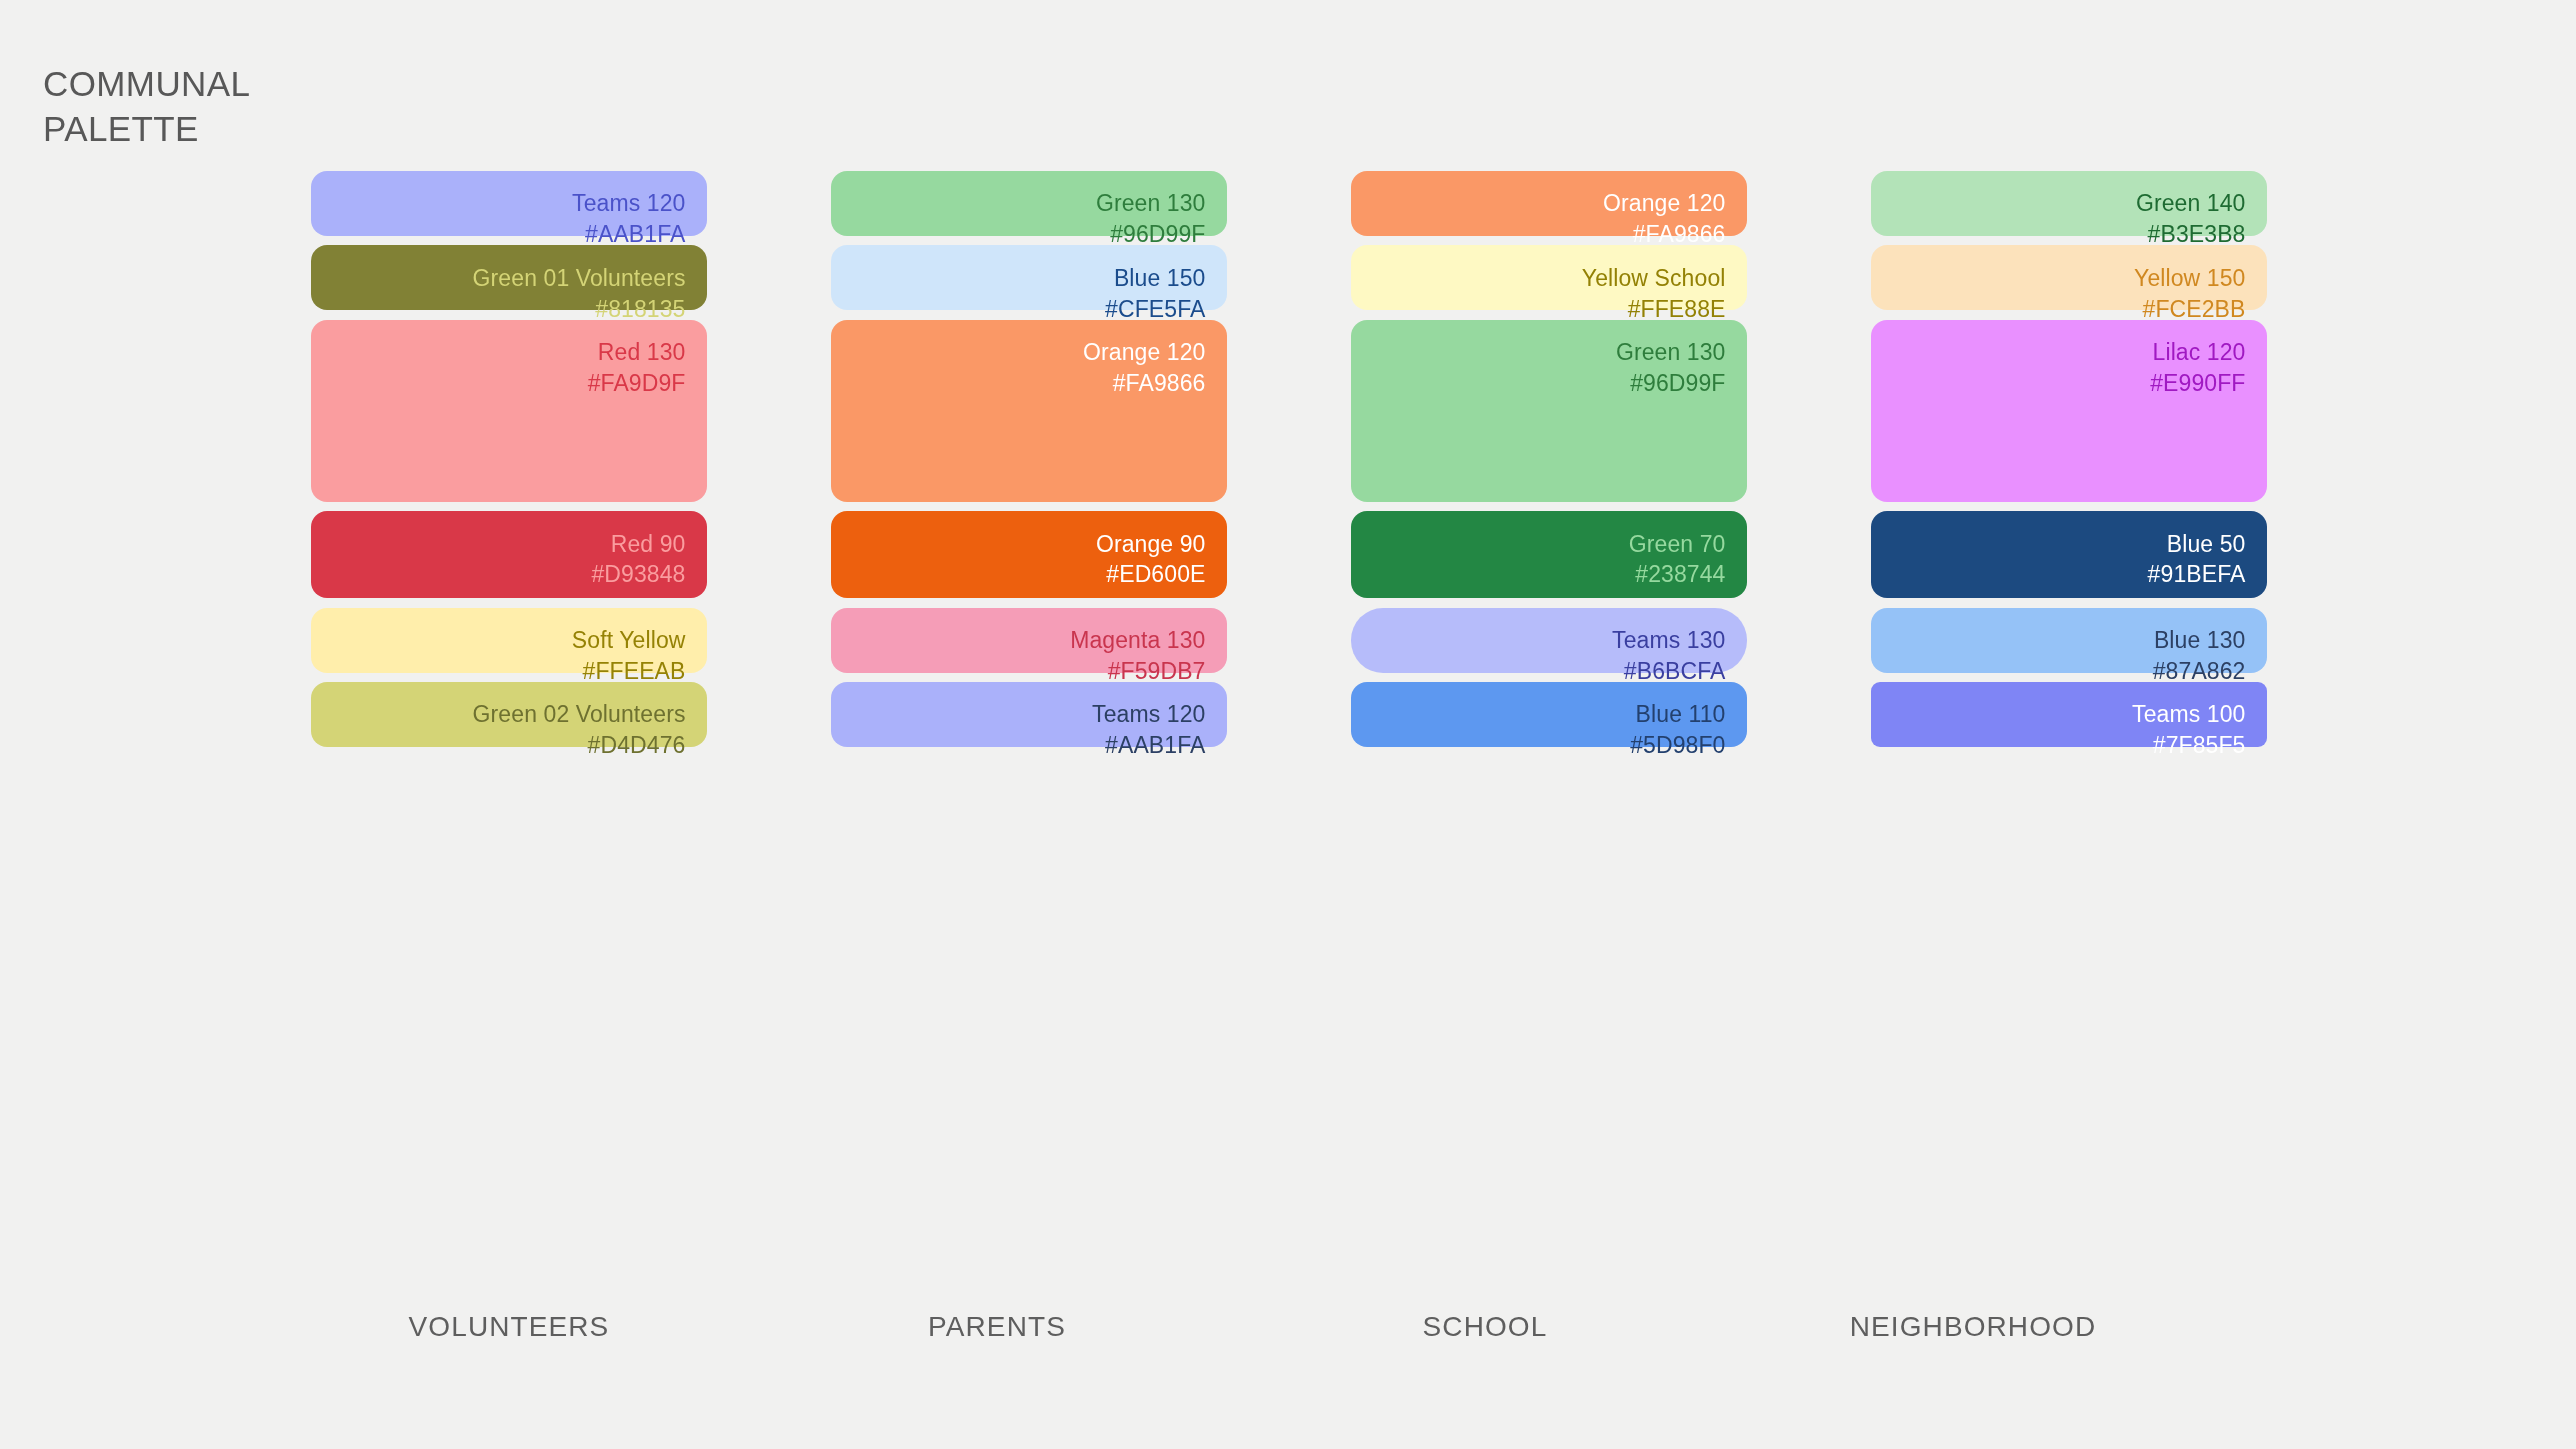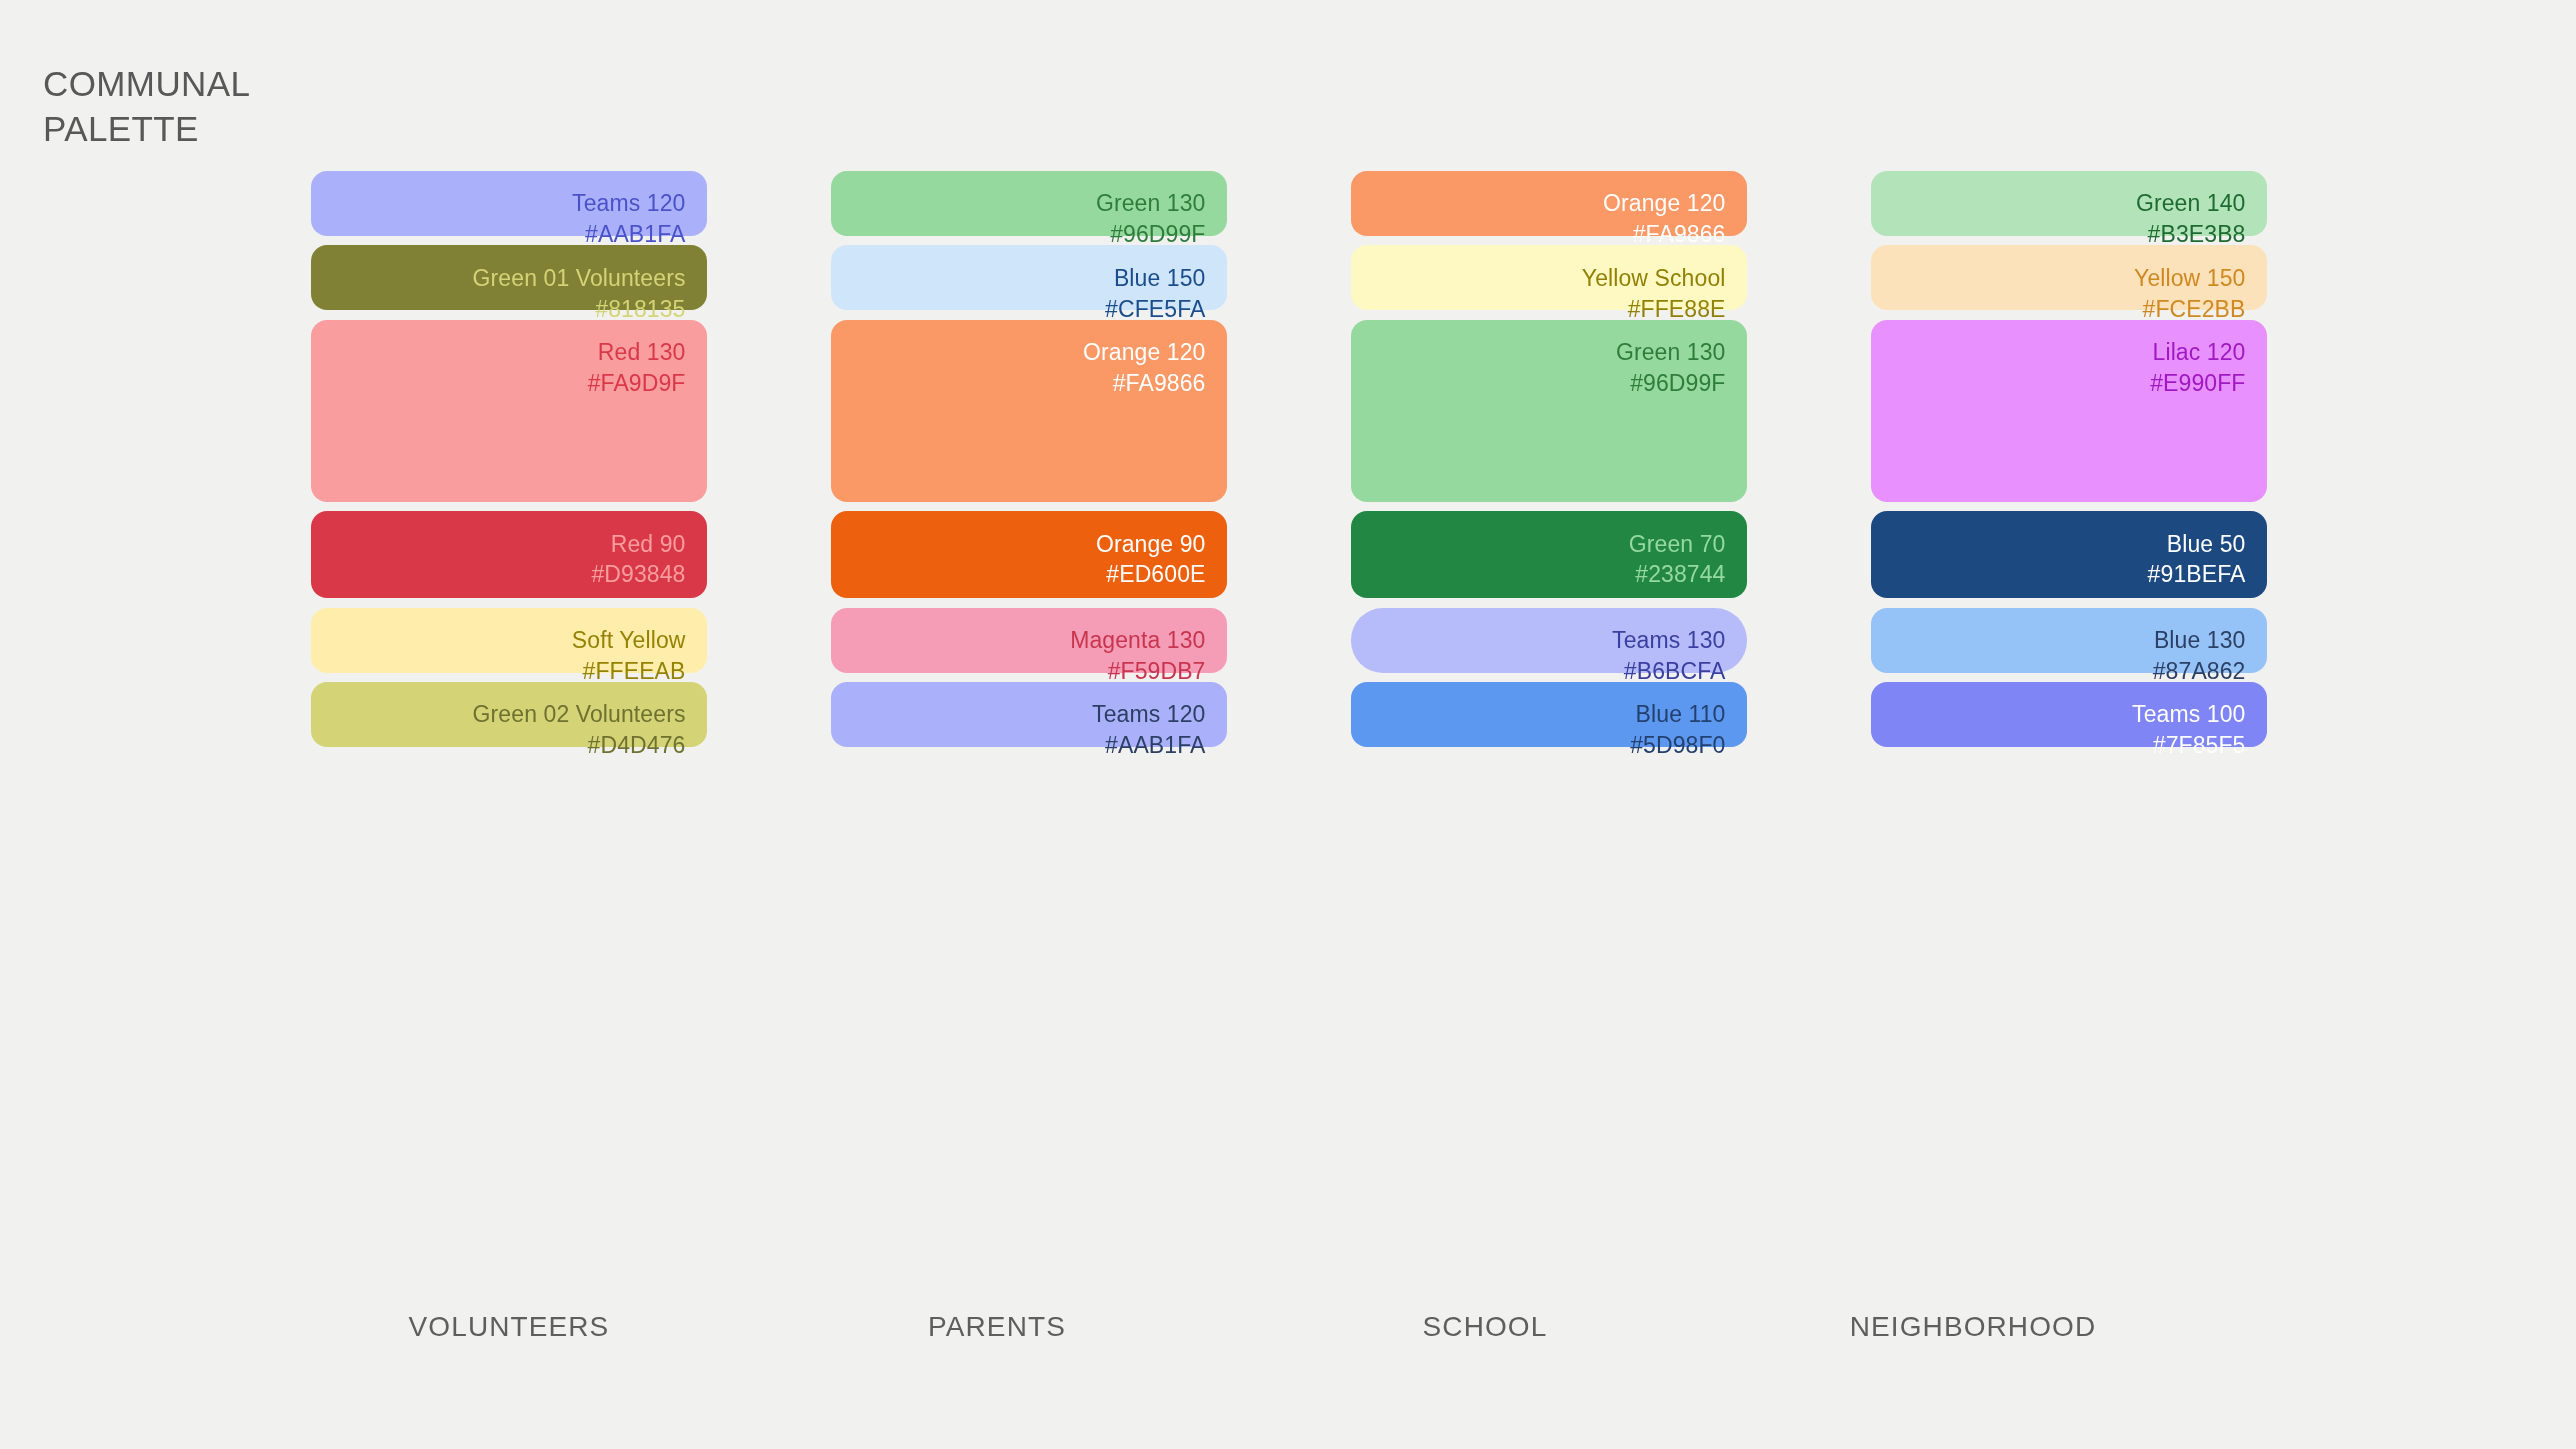--- a/index.html
+++ b/index.html
@@ -234,21 +234,21 @@
             <span class="swatch-name">Blue 50</span>
             <span class="swatch-hex">#91BEFA</span>
           </div>
         </div>
         <div class="swatch h-sm" style="background: rgb(149, 194, 247);">
           <div class="swatch-text" style="color: rgb(44, 64, 100);">
             <span class="swatch-name">Blue 130</span>
             <span class="swatch-hex">#87A862</span>
           </div>
         </div>
-        <div class="swatch h-sm" style="background: rgb(127, 133, 245);">
+        <div class="swatch h-sm" style="background: rgb(127, 133, 245); border-radius: 9px;">
           <div class="swatch-text" style="color: rgb(255, 255, 255);">
             <span class="swatch-name">Teams 100</span>
             <span class="swatch-hex">#7F85F5</span>
           </div>
         </div>
       </div>
     </div>
 
   <div id="group-labels">
       <div class="group-label" style="color: rgb(94, 94, 94);">VOLUNTEERS</div>

